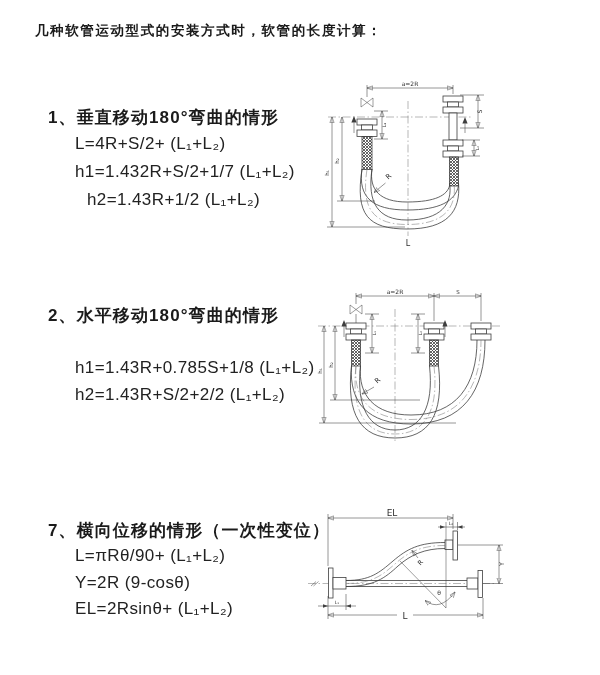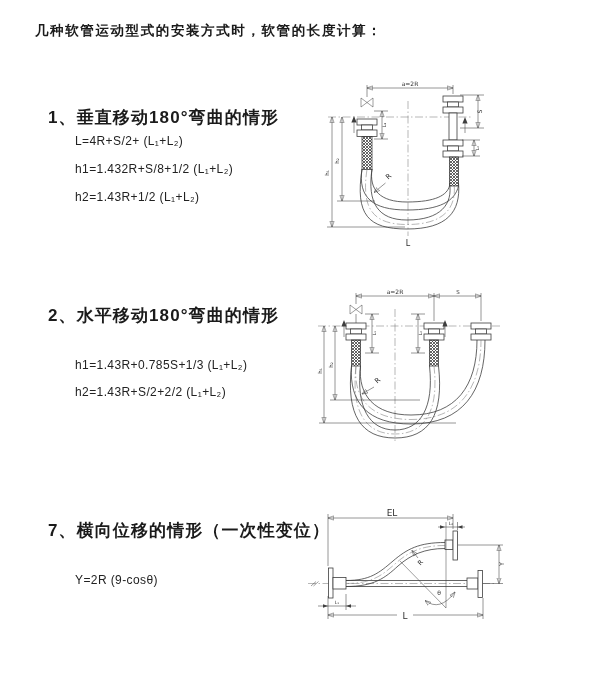--- a/index.html
+++ b/index.html
@@ -1,21 +1,21 @@
 <!DOCTYPE html>
 <html><head>
 <meta charset="utf-8">
 <style>
   html,body{margin:0;padding:0;}
   body{width:600px;height:675px;background:#ffffff;font-family:"Liberation Sans",sans-serif;color:#1b1b1b;}
   .doc{position:relative;width:600px;height:675px;background:#fff;overflow:hidden;}
   .title{position:absolute;left:35px;top:22px;font-size:13.5px;font-weight:bold;letter-spacing:1.6px;white-space:nowrap;}
   .sec-head{position:absolute;font-size:17px;font-weight:bold;letter-spacing:1.1px;white-space:nowrap;}
-  .formula{position:absolute;font-size:12px;letter-spacing:.4px;white-space:nowrap;color:#222;}
-  .s1{left:48px;top:106px}.f1a{left:75px;top:134px}.f1b{left:75px;top:162px}.f1c{left:75px;top:190px}
+  .formula{position:absolute;font-size:17px;letter-spacing:.4px;white-space:nowrap;color:#222;}
+  .s1{left:48px;top:106px}.f1a{left:75px;top:134px}.f1b{left:75px;top:162px}.f1c{left:87px;top:190px}
   .s2{left:48px;top:304px}.f2a{left:75px;top:331px}.f2b{left:75px;top:358px}.f2c{left:75px;top:385px}
   .s3{left:48px;top:519px}.f3a{left:75px;top:546px}.f3b{left:75px;top:573px}.f3c{left:75px;top:599px}
   .diag{position:absolute;}
   .d1{left:310px;top:75px}.d2{left:308px;top:283px}.d3{left:300px;top:498px}
   .diag line,.diag path{stroke:#3e3e3e;fill:none;stroke-width:.8;}
   .diag .dim{stroke-width:.55;}
   .diag .cl{stroke:#6f6f6f;stroke-width:.5;stroke-dasharray:8 2.5 1.5 2.5;}
   .diag .fit{fill:#ffffff;stroke:#3e3e3e;stroke-width:.8;}
   .diag .braid{stroke:#3e3e3e;stroke-width:.8;}
   .diag .thin{stroke-width:.5;}
@@ -24,29 +24,31 @@
 </style>
 </head>
 <body>
 
 <div class="doc">
 
   <div class="title">几种软管运动型式的安装方式时，软管的长度计算：</div>
 
   <div class="sec-head s1">1、垂直移动180°弯曲的情形</div>
   <div class="formula f1a">L=4R+S/2+ (L₁+L₂)</div>
-  <div class="formula f1b">h1=1.432R+S/8+1/2 (L₁+L₂)</div>
+  <div class="formula f1b">h1=1.432R+S/2+1/7 (L₁+L₂)</div>
   <div class="formula f1c">h2=1.43R+1/2 (L₁+L₂)</div>
 
   <div class="sec-head s2">2、水平移动180°弯曲的情形</div>
-  <div class="formula f2b">h1=1.43R+0.785S+1/3 (L₁+L₂)</div>
+  <div class="formula f2b">h1=1.43R+0.785S+1/8 (L₁+L₂)</div>
   <div class="formula f2c">h2=1.43R+S/2+2/2 (L₁+L₂)</div>
 
   <div class="sec-head s3">7、横向位移的情形（一次性变位）</div>
+  <div class="formula f3a">L=πRθ/90+ (L₁+L₂)</div>
   <div class="formula f3b">Y=2R (9-cosθ)</div>
+  <div class="formula f3c">EL=2Rsinθ+ (L₁+L₂)</div>
 
   <svg class="diag d1" width="290" height="180" viewBox="0 0 290 180">
     <defs>
       <marker id="d1arr" viewBox="0 0 10 10" refX="9.5" refY="5" markerWidth="6" markerHeight="6" orient="auto-start-reverse" markerUnits="userSpaceOnUse">
         <path d="M0,1.5 L10,5 L0,8.5 z" fill="#3e3e3e" stroke="none"></path>
       </marker>
       <pattern id="d1h" width="3" height="3" patternUnits="userSpaceOnUse">
         <path d="M0,3 l3,-3 M0,0 l3,3" stroke="#777" stroke-width=".45"></path>
       </pattern>
     </defs>

